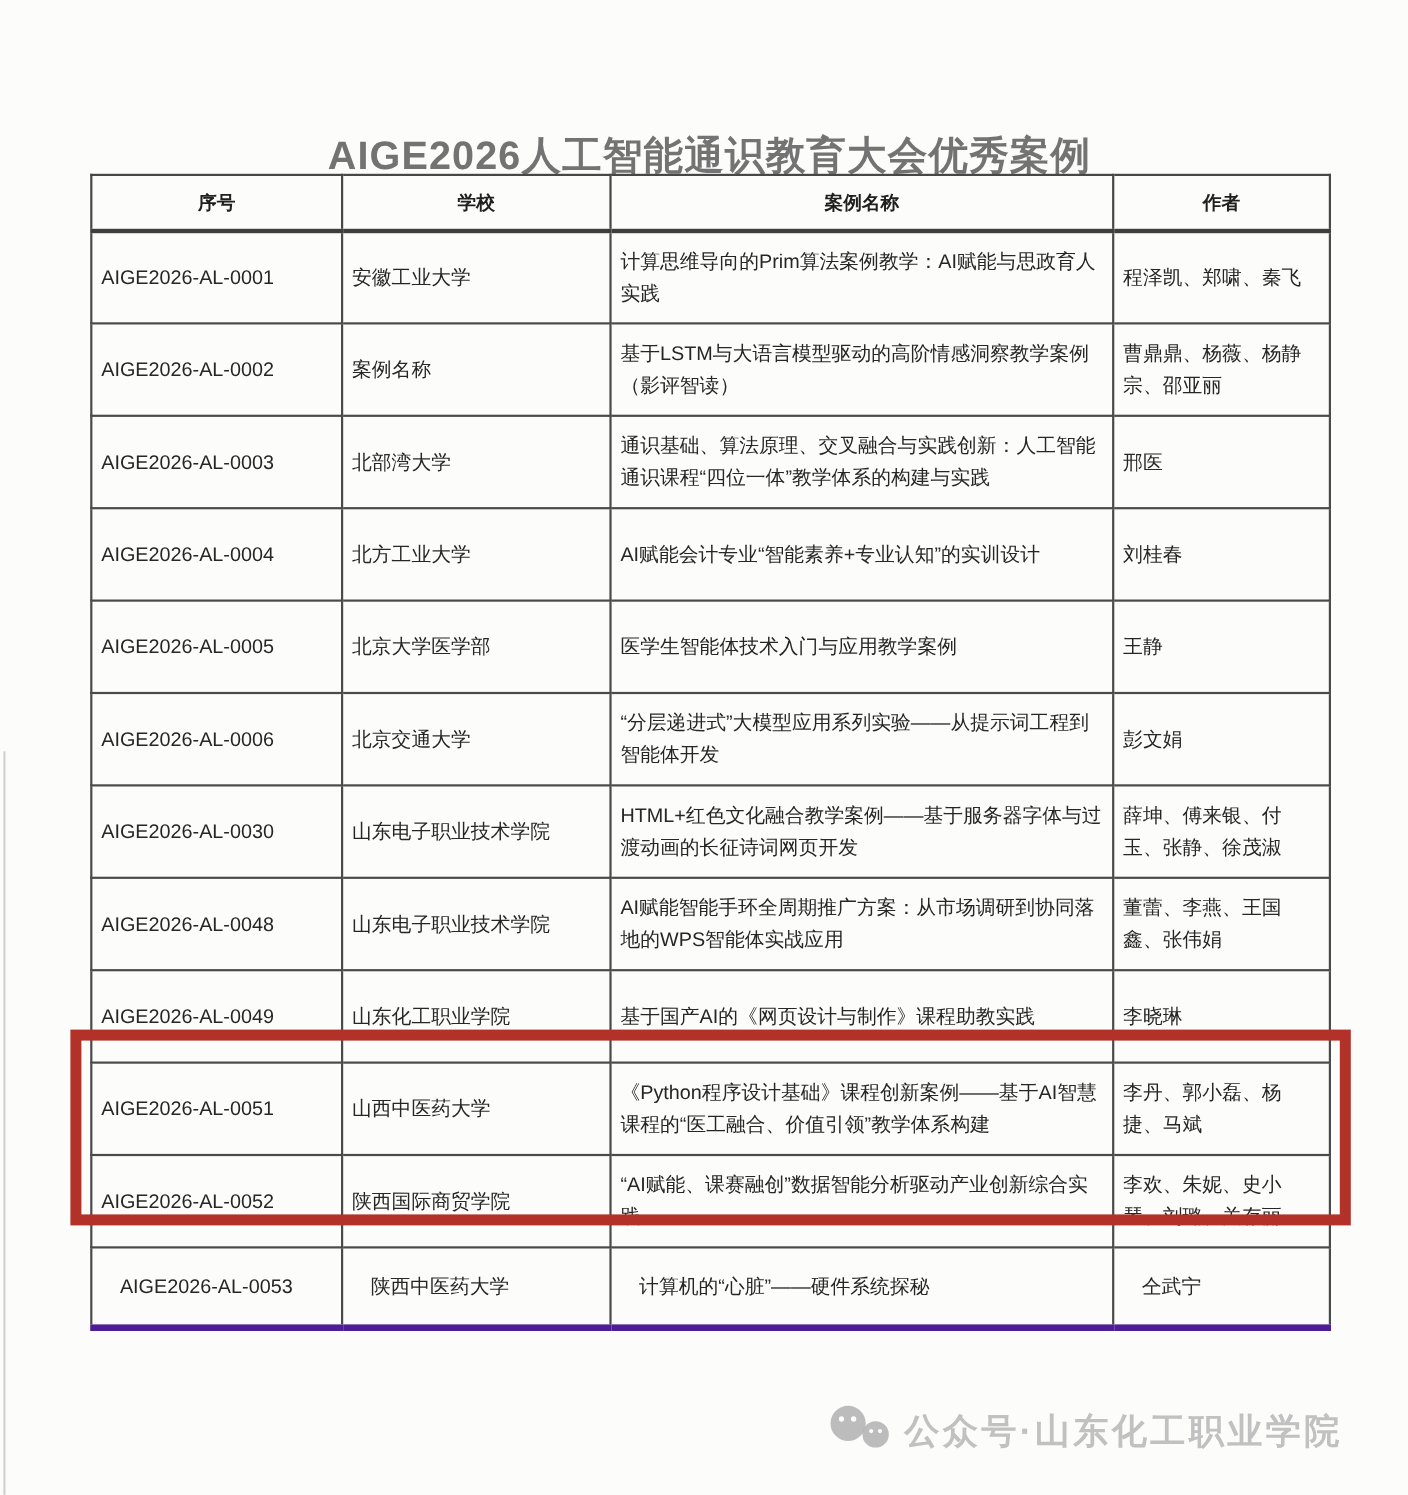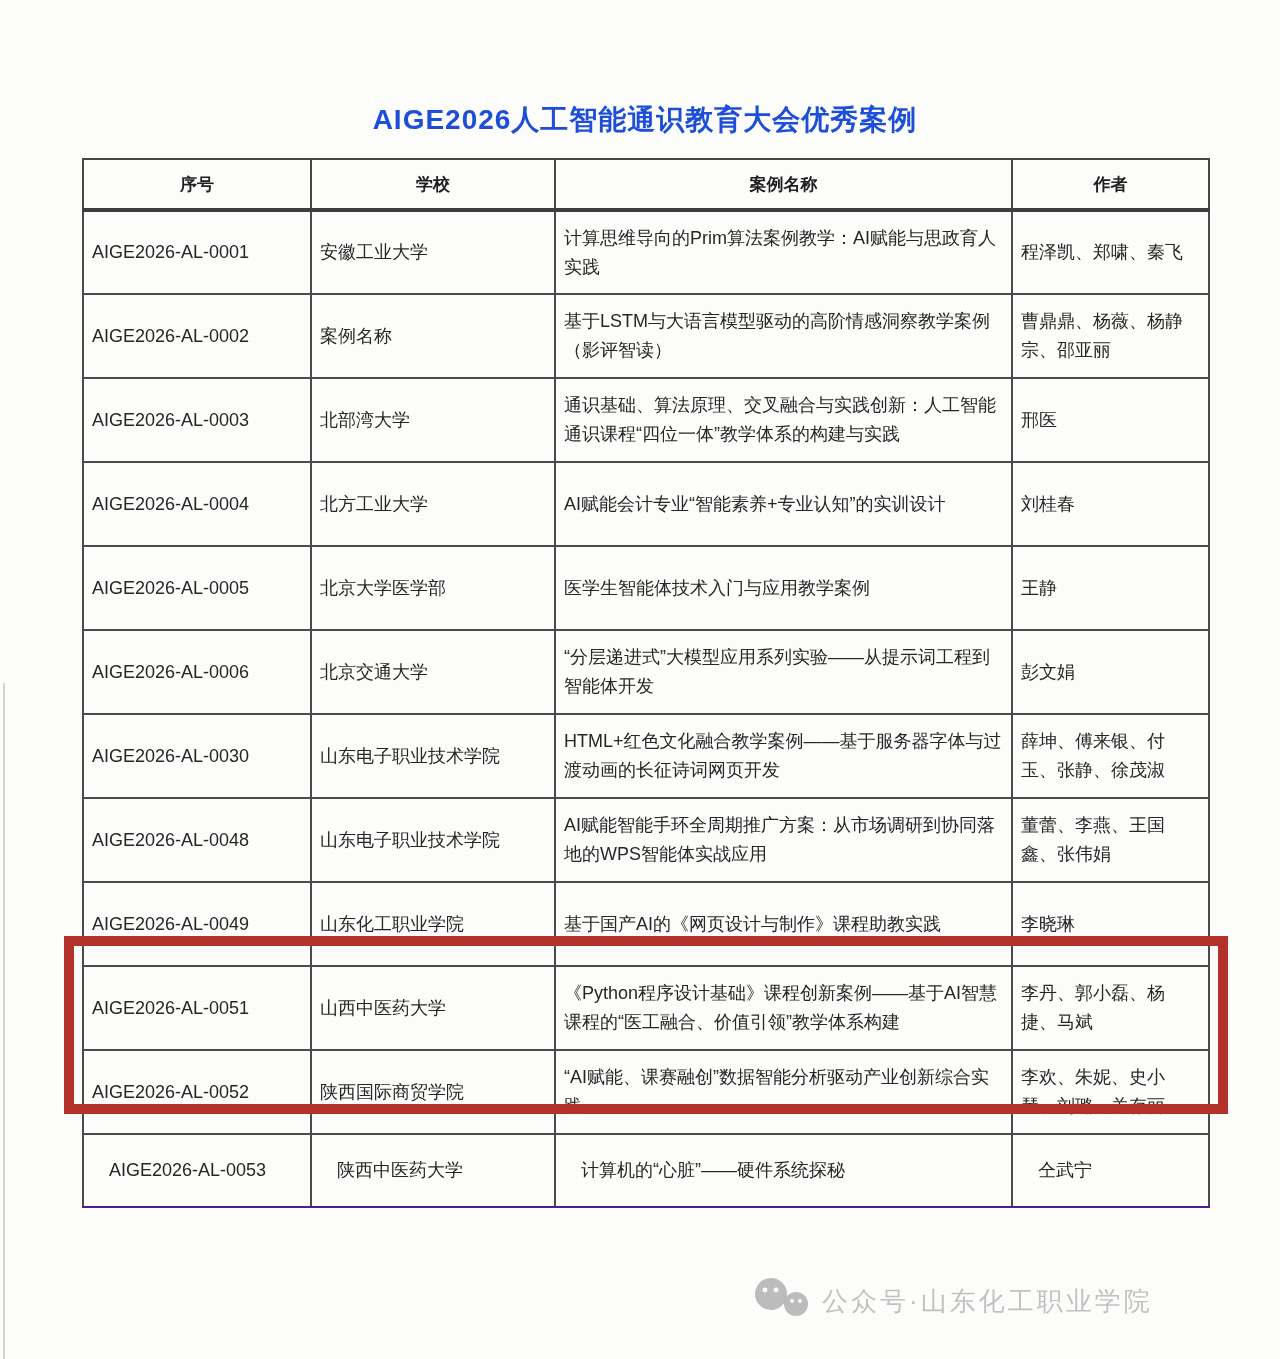--- a/index.html
+++ b/index.html
@@ -3,23 +3,23 @@
 <meta charset="utf-8">
 <style>
   html,body{margin:0;padding:0;}
   body{
     width:1280px;height:1359px;overflow:hidden;position:relative;
     background:#fcfcfb;
     font-family:"Liberation Sans","DejaVu Sans",sans-serif;
     color:#242424;
   }
   .page-title{
-    position:absolute;left:82px;top:101px;width:1126px;
-    text-align:center;font-size:28px;font-weight:bold;letter-spacing:1px;
-    color:#1d4ed8;white-space:nowrap;
+    position:absolute;left:82px;top:118px;width:1126px;
+    text-align:center;font-size:36px;font-weight:bold;letter-spacing:1px;
+    color:#737373;white-space:nowrap;
   }
   table.cases{
     position:absolute;left:82px;top:158px;width:1126px;
     border-collapse:collapse;table-layout:fixed;
     background:transparent;
   }
   table.cases col.c1{width:228px;}
   table.cases col.c2{width:244px;}
   table.cases col.c3{width:457px;}
   table.cases col.c4{width:197px;}
@@ -29,34 +29,34 @@
     padding:12px 2px;color:#202020;
   }
   table.cases td{
     border:2px solid #4a4a4a;
     font-size:18px;line-height:29px;vertical-align:middle;
     padding:4px 8px;color:#262626;
     overflow:hidden;word-break:break-all;
   }
   table.cases tr.data-row{height:84px;}
   table.cases tr.last-row{height:73px;}
-  table.cases tr.last-row td{border-bottom:2px solid #4c1d95;padding-left:25px;}
+  table.cases tr.last-row td{border-bottom:6px solid #4c1d95;padding-left:25px;}
   td.cell-id,td.cell-school{white-space:nowrap;}
   .highlight-box{
     position:absolute;left:64px;top:936px;width:1164px;height:178px;
     box-sizing:border-box;border:10px solid #b23128;
     pointer-events:none;z-index:5;
   }
   .watermark{
     position:absolute;left:752px;top:1276px;z-index:6;
     display:flex;align-items:center;gap:8px;
     color:#b7b7b7;pointer-events:none;
   }
   .watermark-text{
-    font-size:26px;letter-spacing:3px;white-space:nowrap;font-weight:normal;
+    font-size:32px;letter-spacing:3px;white-space:nowrap;font-weight:bold;
     opacity:.85;
   }
   .wm-icon{flex:0 0 auto;opacity:.8;}
   .scan-edge{
     position:absolute;left:3px;top:683px;width:2px;height:676px;
     background:#d2d2d0;z-index:1;
   }
 </style>
 </head>
 <body>

